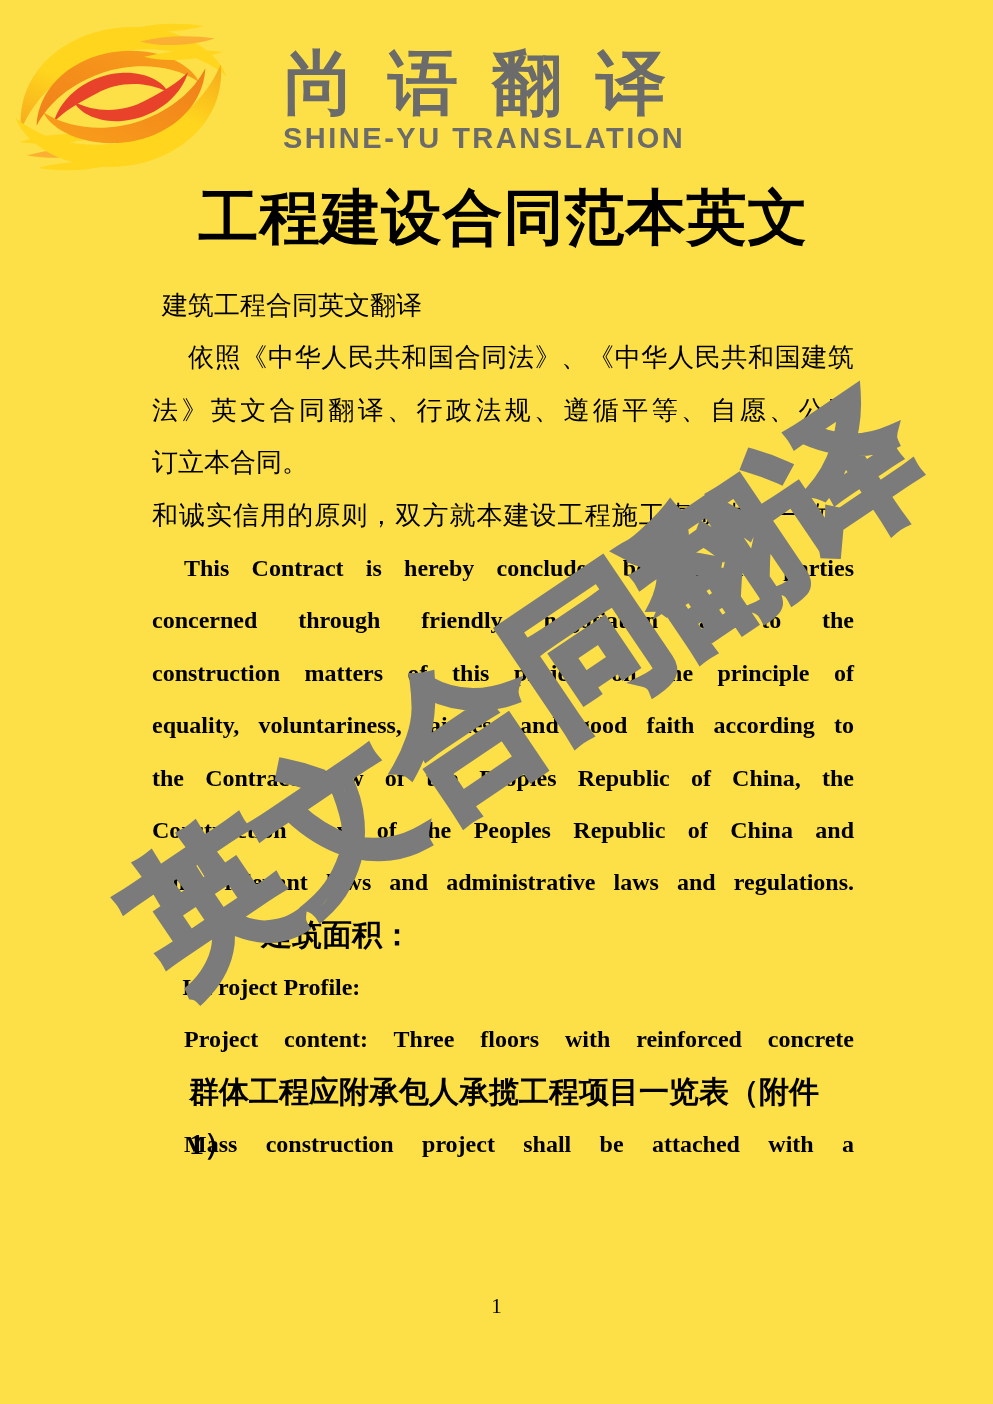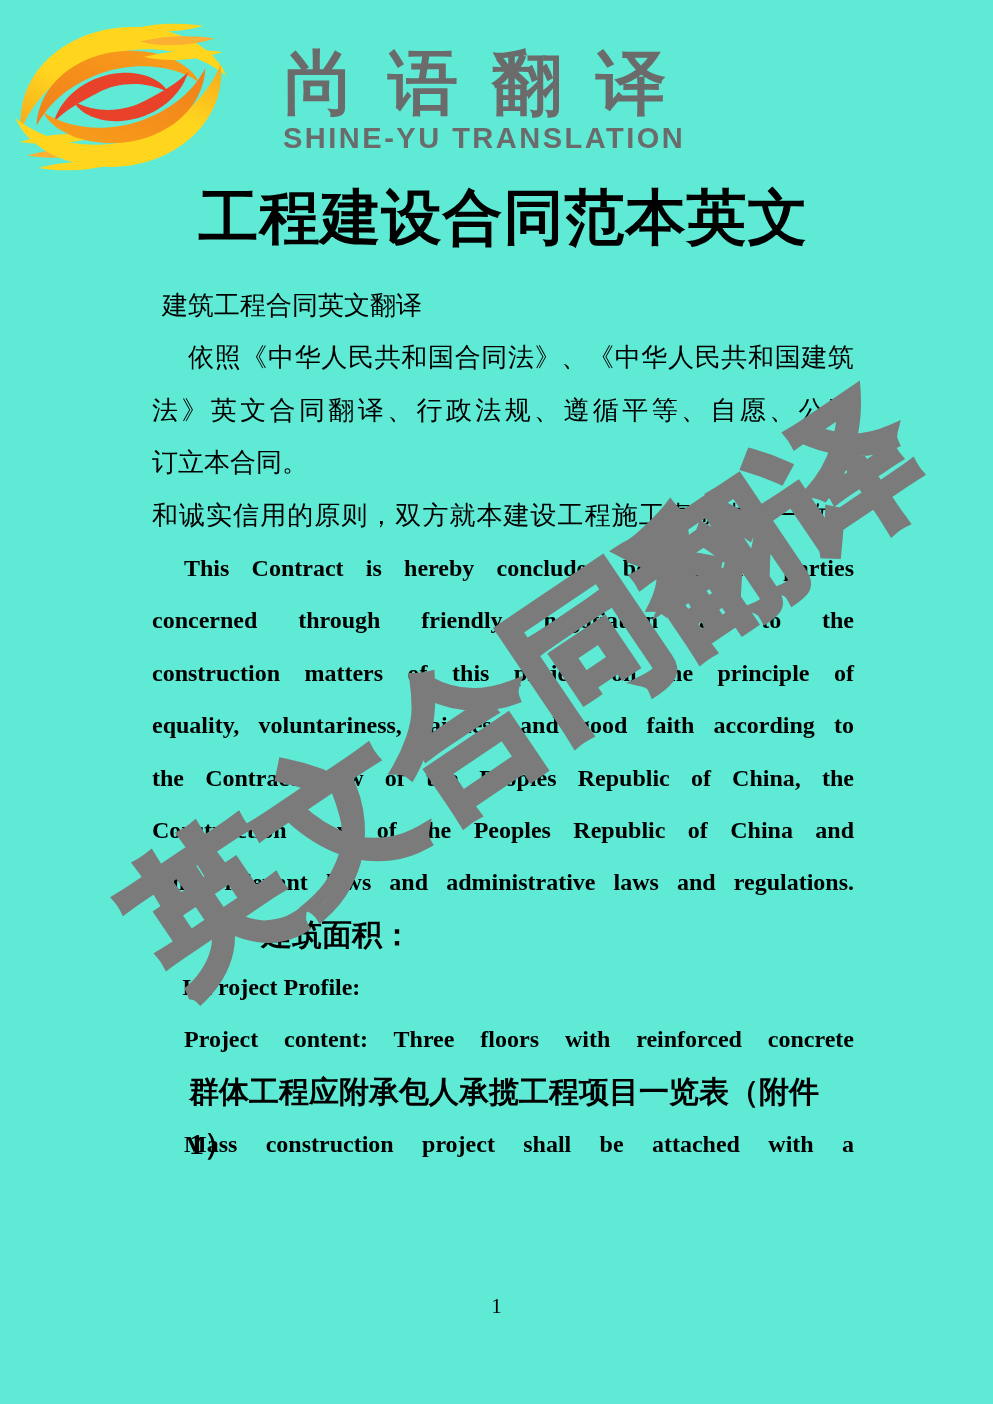--- a/index.html
+++ b/index.html
@@ -1,17 +1,17 @@
 <!DOCTYPE html>
 <html><head>
 <meta charset="utf-8">
 <style>
   html,body{margin:0;padding:0;background:#ffffff;}
   .page{
-    position:relative;width:993px;height:1404px;background:#5eead4;
+    position:relative;width:993px;height:1404px;background:#fde047;
     overflow:hidden;font-family:"Liberation Serif",serif;color:#000;
   }
   
   .logo-svg{position:absolute;left:6px;top:14px;width:230px;height:166px;}
   .brand-cn{
     position:absolute;left:284px;top:44px;height:78px;line-height:78px;
     font-size:70px;font-weight:bold;color:#6b6b6b;letter-spacing:34px;
     font-family:"DejaVu Sans",sans-serif;white-space:nowrap;
   }
   .brand-en{

